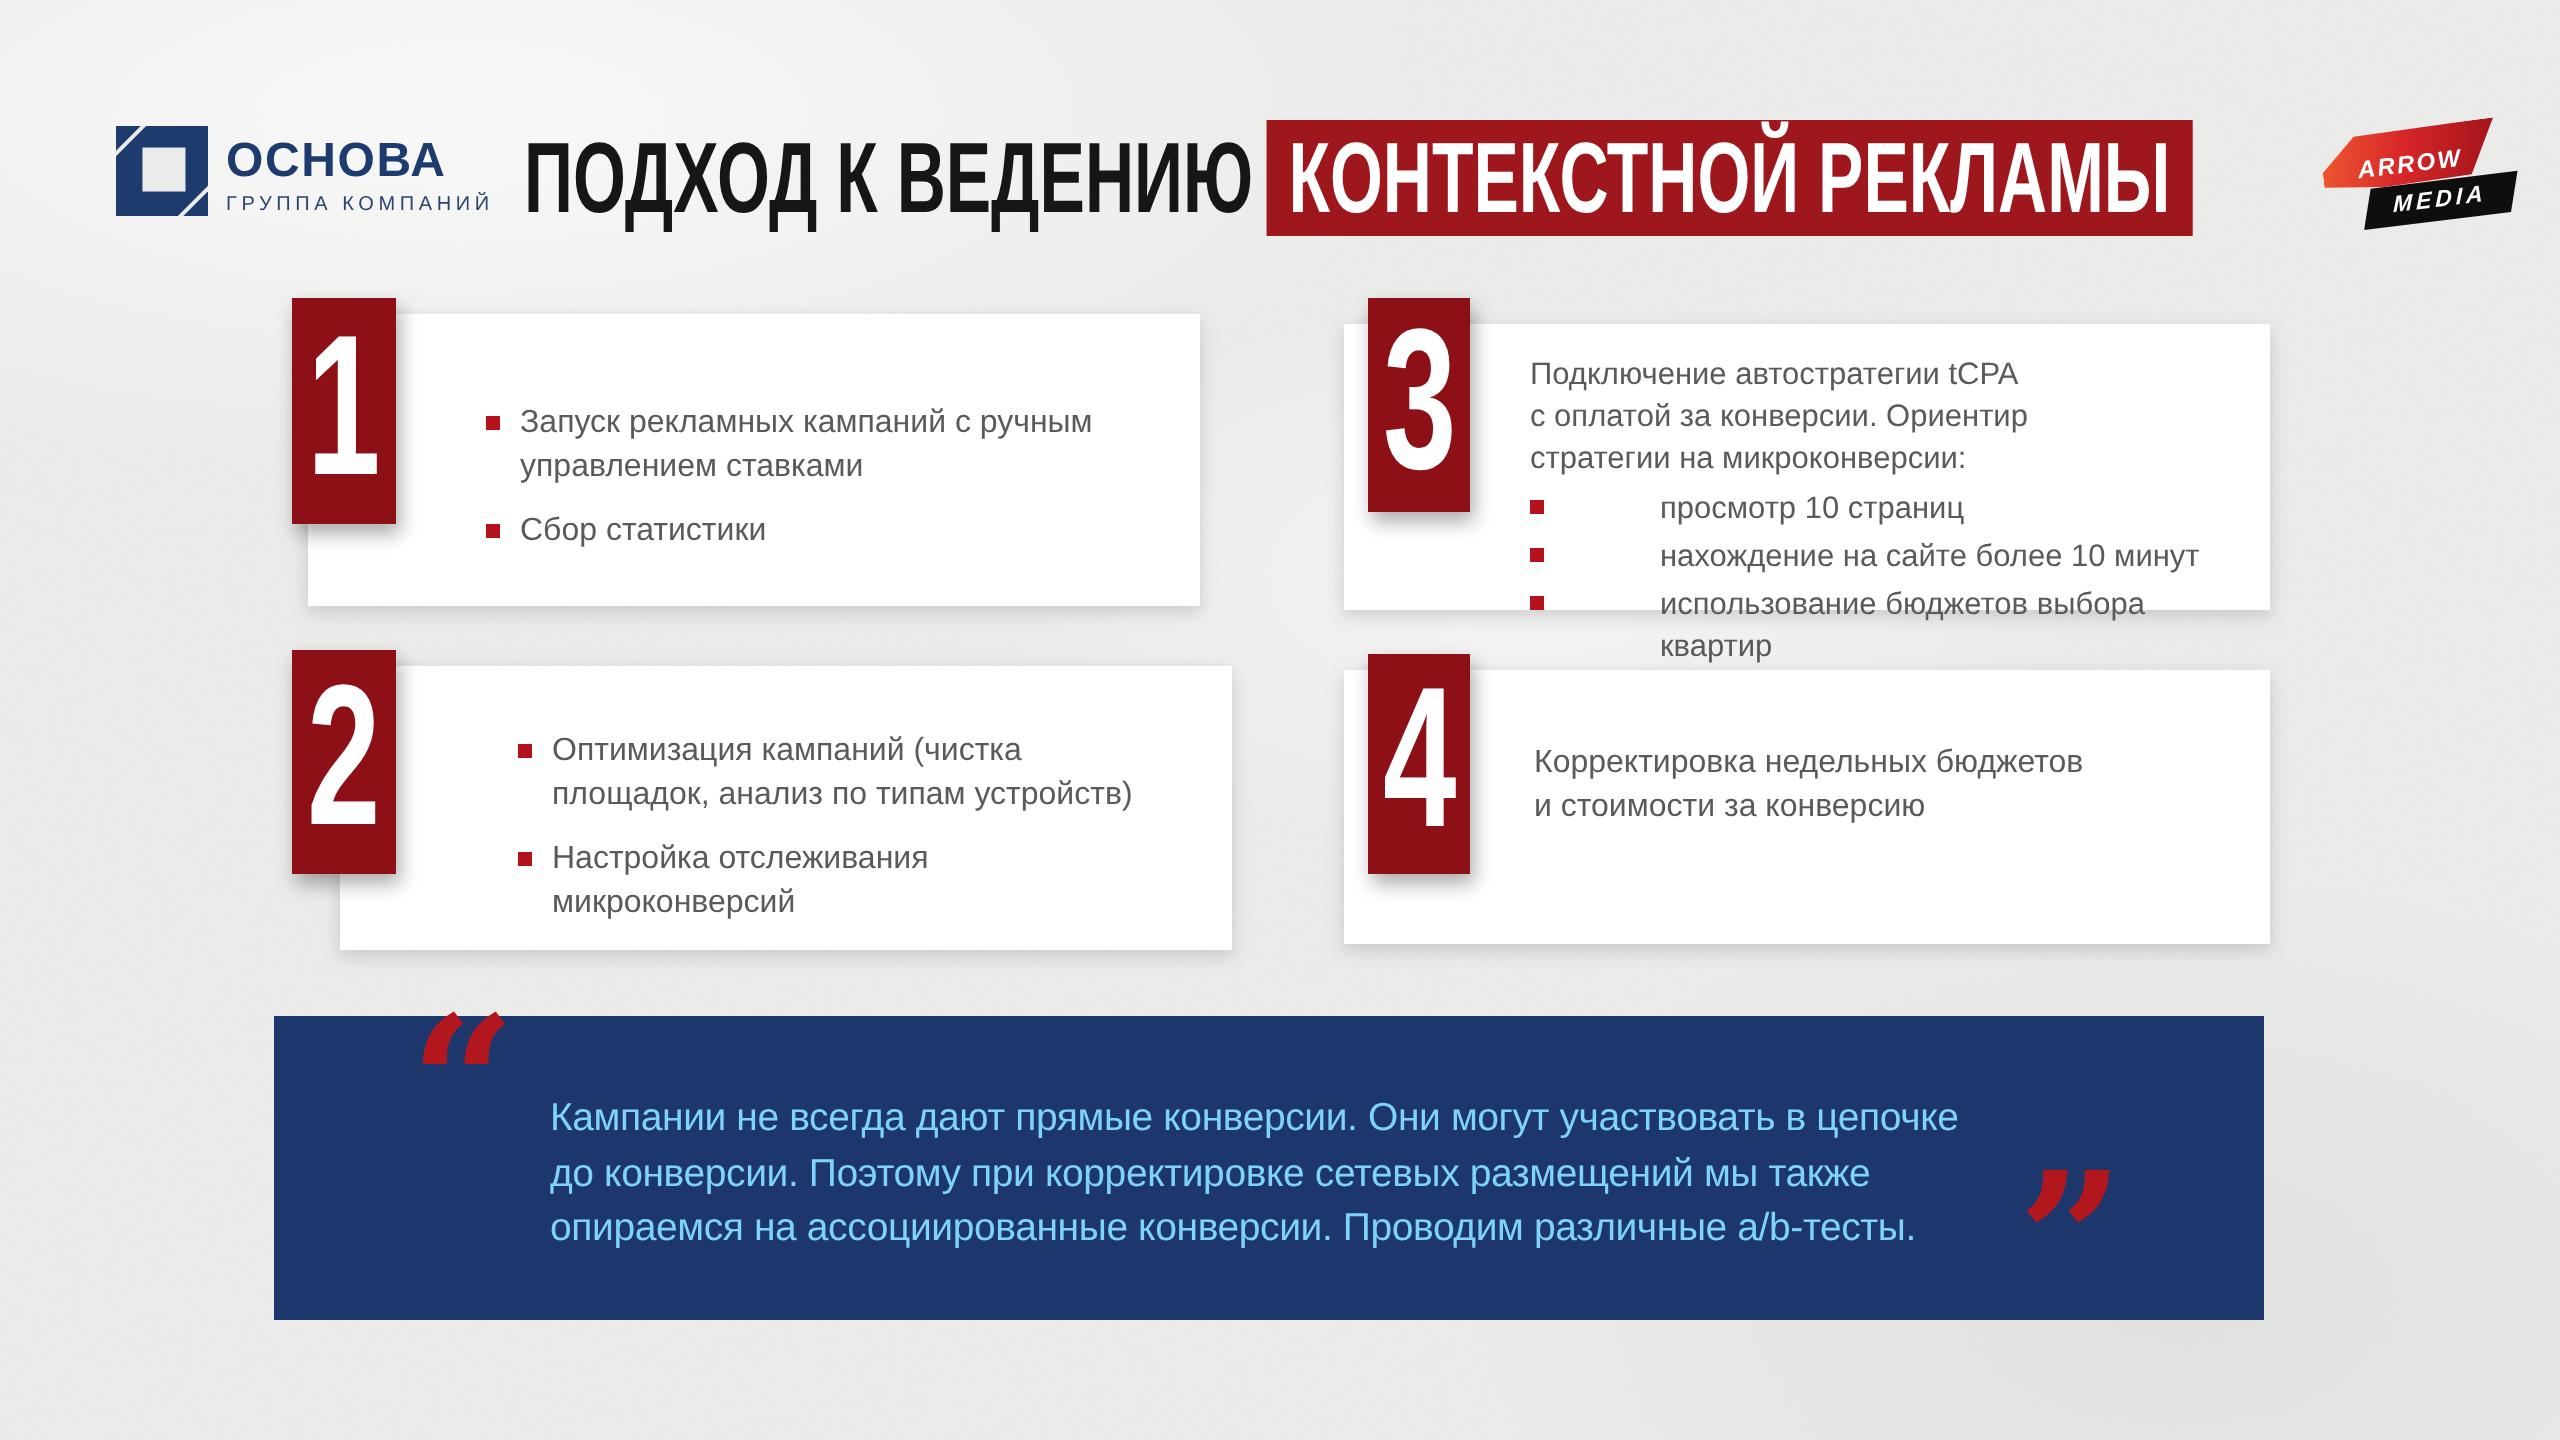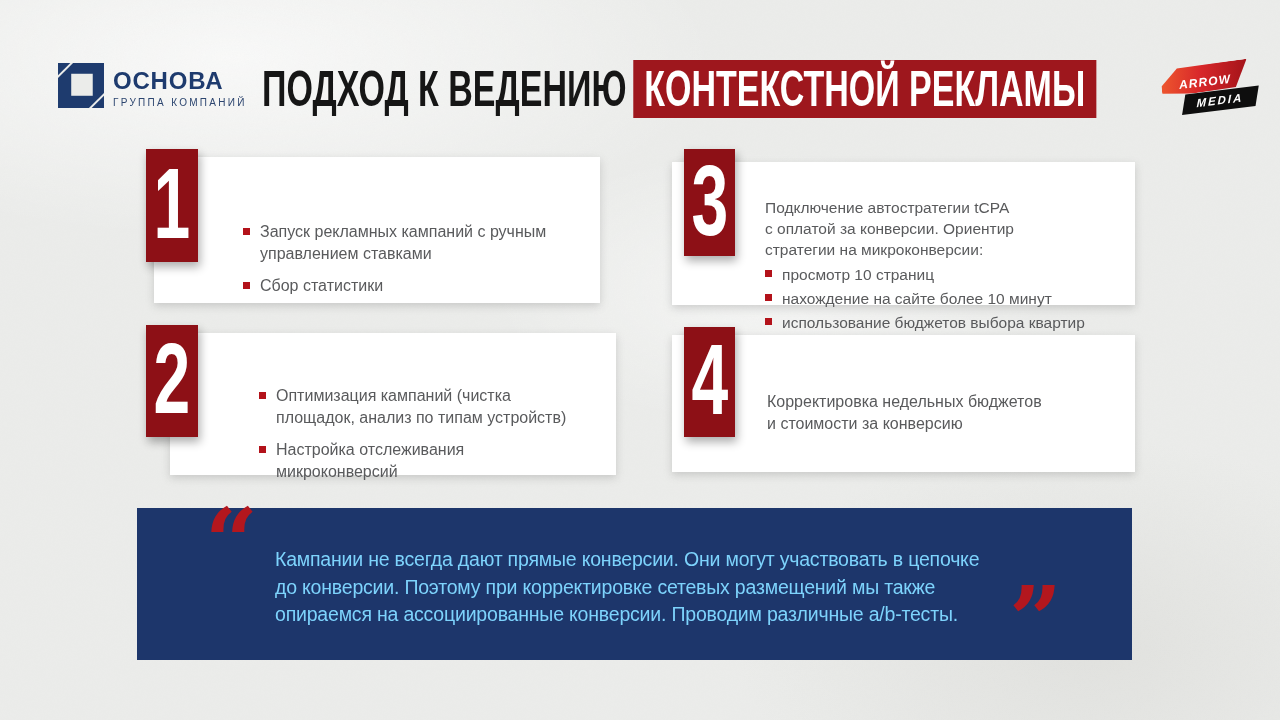--- a/index.html
+++ b/index.html
@@ -44,30 +44,30 @@
   .card4{left:672px;top:335px;width:463px;height:137px;}
 
   .numblock{position:absolute;background:#8d1016;color:#fff;display:flex;align-items:center;justify-content:center;
     box-shadow:2px 5px 9px rgba(0,0,0,.32);z-index:3;}
   .numblock span{font-size:100px;font-weight:bold;line-height:1;transform:scaleX(.66);margin-top:-6px;}
   .nb1{left:146px;top:149px;width:52px;height:113px;}
   .nb2{left:146px;top:325px;width:52px;height:112px;}
   .nb3{left:684px;top:149px;width:51px;height:107px;}
   .nb4{left:684px;top:327px;width:51px;height:110px;}
 
-  .card-body{position:relative;height:100%;box-sizing:border-box;color:#595a5c;font-size:16px;line-height:22px;margin-top:20px;}
+  .card-body{position:relative;height:100%;box-sizing:border-box;color:#595a5c;font-size:16px;line-height:22px;}
   .card1 .card-body{padding:44px 18px 0 89px;}
   .card2 .card-body{padding:32px 18px 0 89px;}
   .card3 .card-body{padding:15px 12px 0 93px;font-size:15.5px;line-height:21px;}
   .card4 .card-body{padding:36px 12px 0 95px;}
 
   .intro{white-space:pre-line;margin:0 0 4px 0;}
   ul.bullets{list-style:none;margin:0;padding:0;}
   ul.bullets li{display:flex;margin-bottom:10px;}
-  .card3 ul.bullets li{margin-bottom:3px;}
+  .card3 ul.bullets li{margin-bottom:3px;gap:48px;}
   .bullet-sq{flex:0 0 auto;width:7px;height:7px;background:#b3121a;margin:7px 10px 0 0;}
   .card3 .bullet-sq{margin-top:6px;}
   li span.btxt{white-space:pre-line;display:block;}
 
   
   .quote-box{position:absolute;left:137px;top:508px;width:995px;height:152px;background:#1d366b;}
   .q-mark{position:absolute;font-family:"DejaVu Serif",serif;font-weight:bold;font-size:92px;line-height:1;color:#b3171e;}
   .q-open{left:68px;top:-12px;}
   .q-close{left:872px;top:66px;}
   .quote-text{position:absolute;left:138px;top:38px;color:#7dd3fc;font-size:19.5px;line-height:27.5px;

